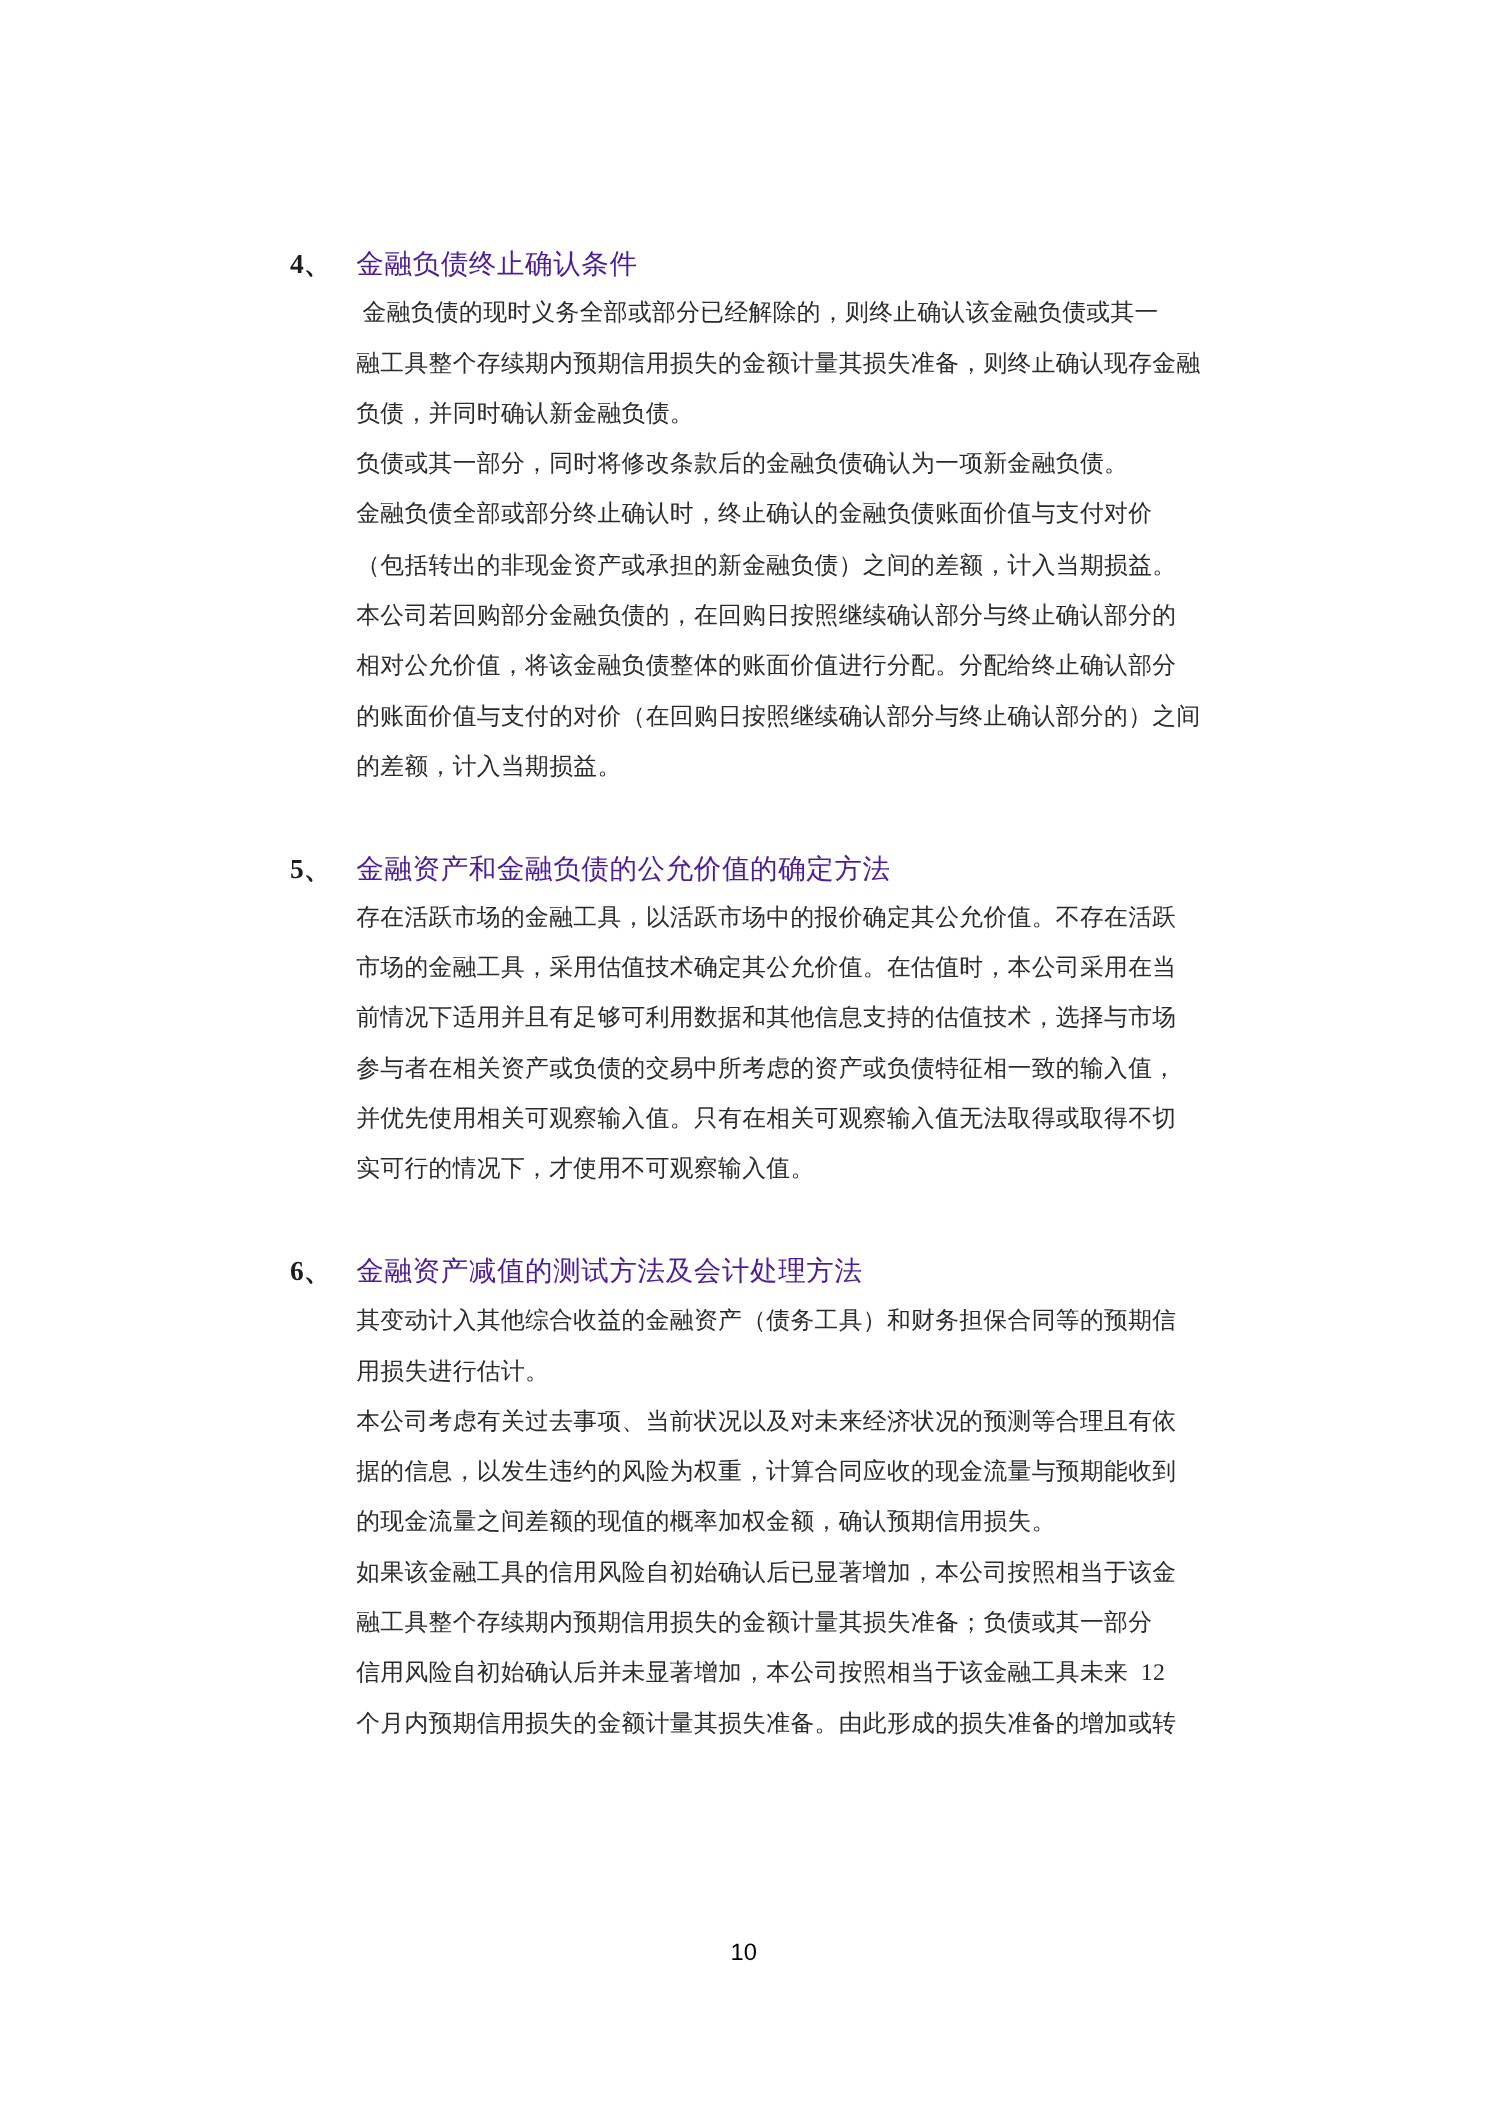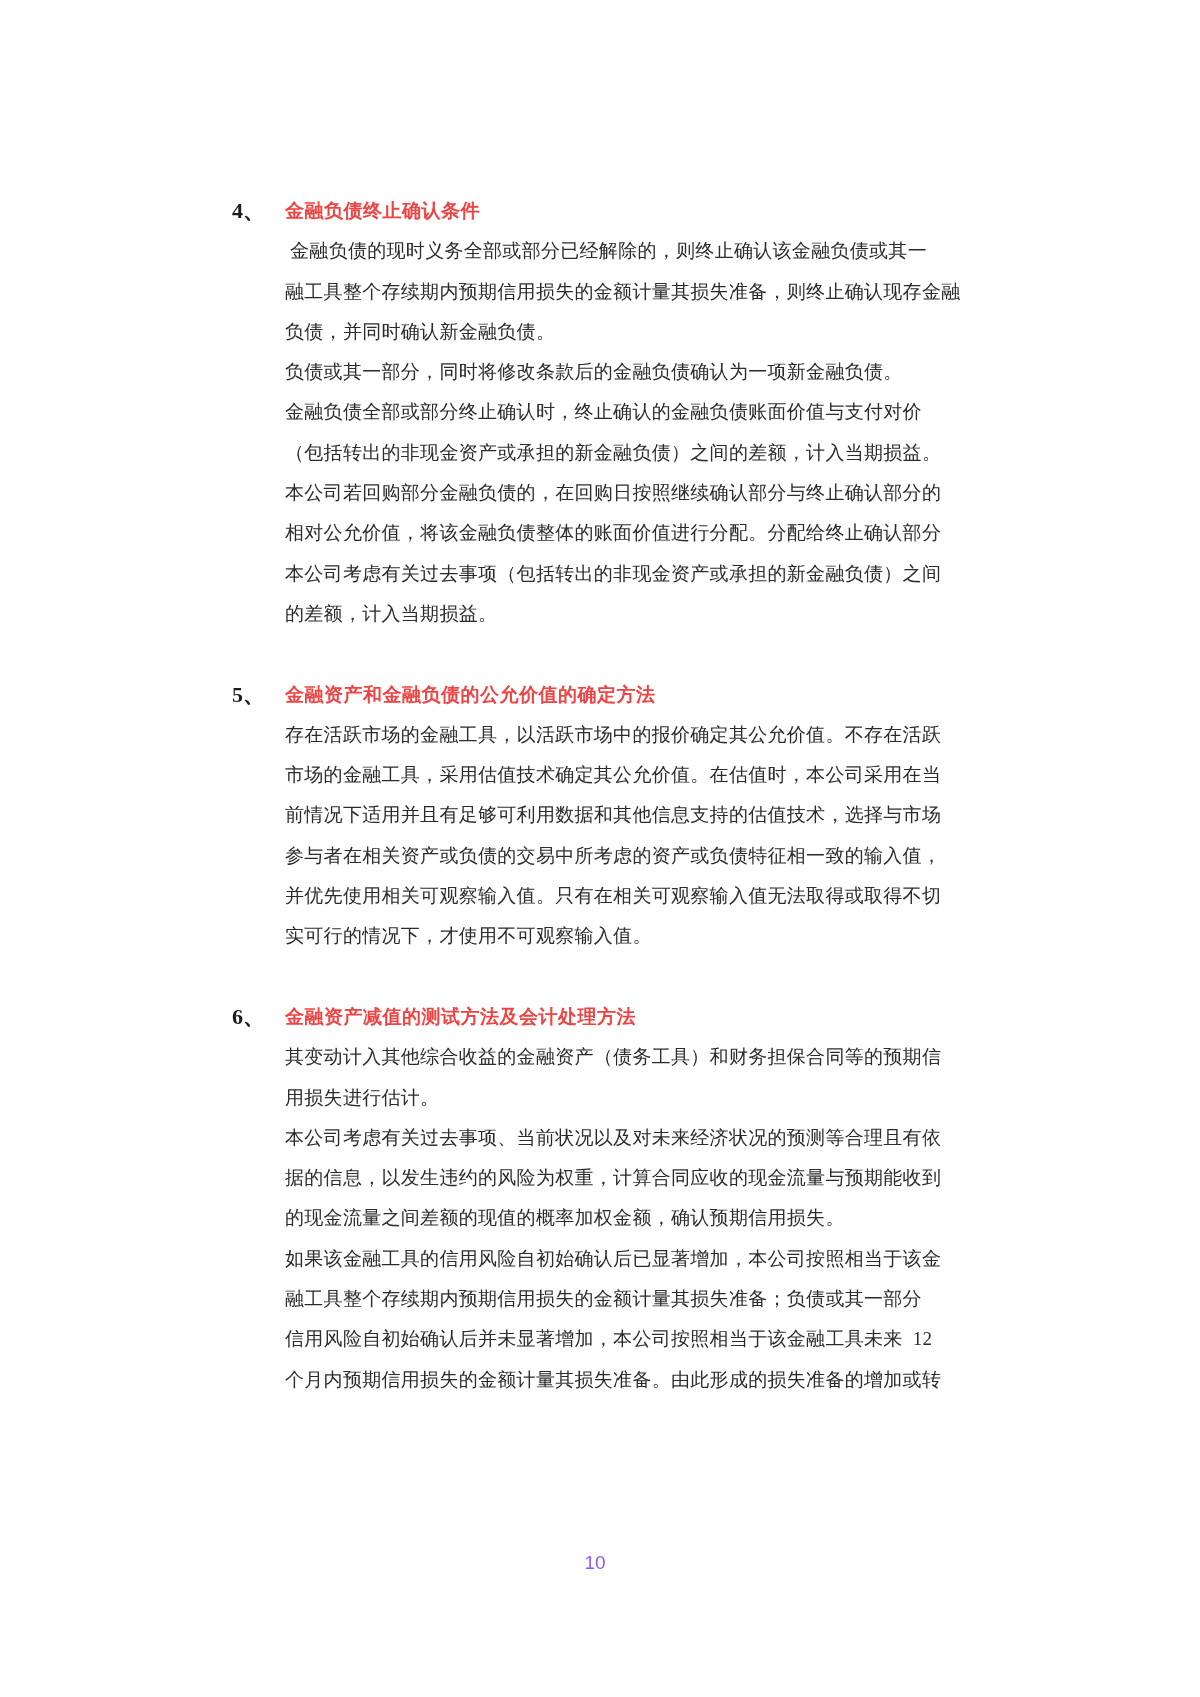--- a/index.html
+++ b/index.html
@@ -33,23 +33,23 @@
   }
   .h-num {
     width: 53px;
     flex: 0 0 53px;
     font-weight: bold;
     font-size: 22px;
     color: #1c1c1c;
     white-space: pre;
   }
   .h-text {
-    font-weight: bold;
-    font-size: 19px;
-    color: #ef4444;
+    font-weight: normal;
+    font-size: 22px;
+    color: #4c1d95;
     letter-spacing: 0.5px;
     white-space: pre;
   }
   .para {
     margin: 0;
   }
   .line {
     margin-left: 53px;
     height: 40.3px;
     line-height: 40.3px;
@@ -60,21 +60,21 @@
   }
   .page-number {
     position: absolute;
     left: 0;
     top: 1548px;
     width: 1190px;
     text-align: center;
     font-family: "Liberation Sans", "DejaVu Sans", sans-serif;
     font-size: 19px;
     line-height: 30px;
-    color: #8b5cf6;
+    color: #000000;
   }
 </style>
 </head>
 <body>
 
 <div class="page">
   <div class="content">
 
     <section class="doc-section">
       <div class="heading-row">
@@ -87,21 +87,21 @@
         <div class="line">负债，并同时确认新金融负债。</div>
       </div>
       <div class="para">
         <div class="line">负债或其一部分，同时将修改条款后的金融负债确认为一项新金融负债。</div>
       </div>
       <div class="para">
         <div class="line">金融负债全部或部分终止确认时，终止确认的金融负债账面价值与支付对价</div>
         <div class="line">（包括转出的非现金资产或承担的新金融负债）之间的差额，计入当期损益。</div>
         <div class="line">本公司若回购部分金融负债的，在回购日按照继续确认部分与终止确认部分的</div>
         <div class="line">相对公允价值，将该金融负债整体的账面价值进行分配。分配给终止确认部分</div>
-        <div class="line">本公司考虑有关过去事项（包括转出的非现金资产或承担的新金融负债）之间</div>
+        <div class="line">的账面价值与支付的对价（在回购日按照继续确认部分与终止确认部分的）之间</div>
         <div class="line">的差额，计入当期损益。</div>
       </div>
     </section>
 
     <section class="doc-section">
       <div class="heading-row">
         <span class="h-num">5、</span>
         <span class="h-text">金融资产和金融负债的公允价值的确定方法</span>
       </div>
       <div class="para">

